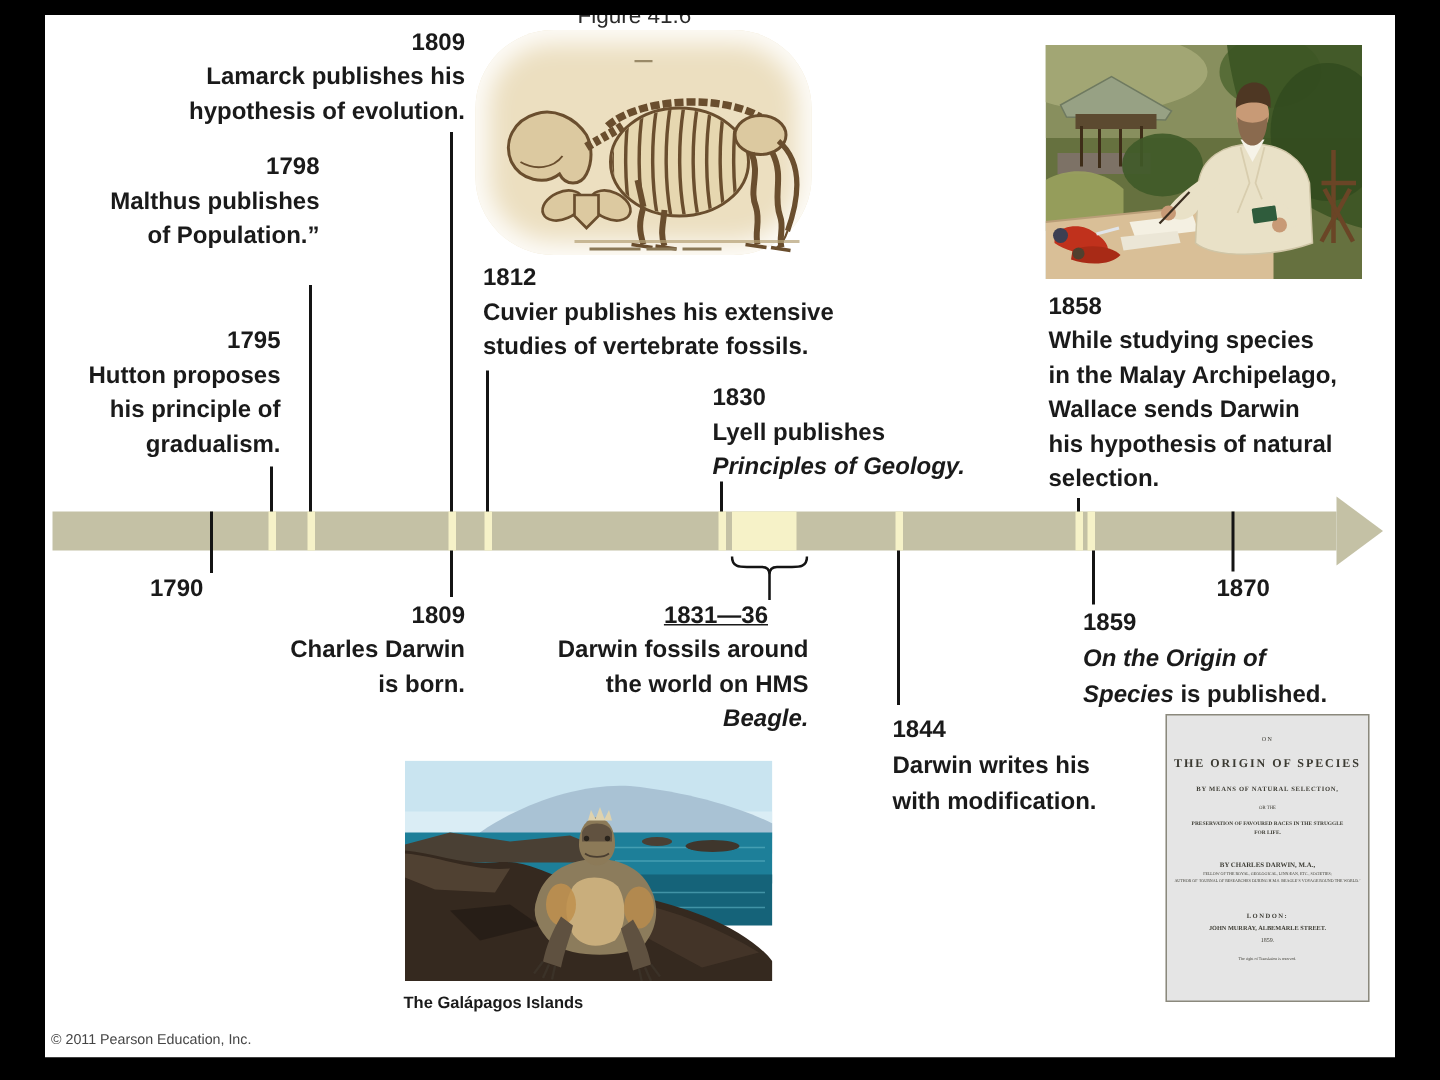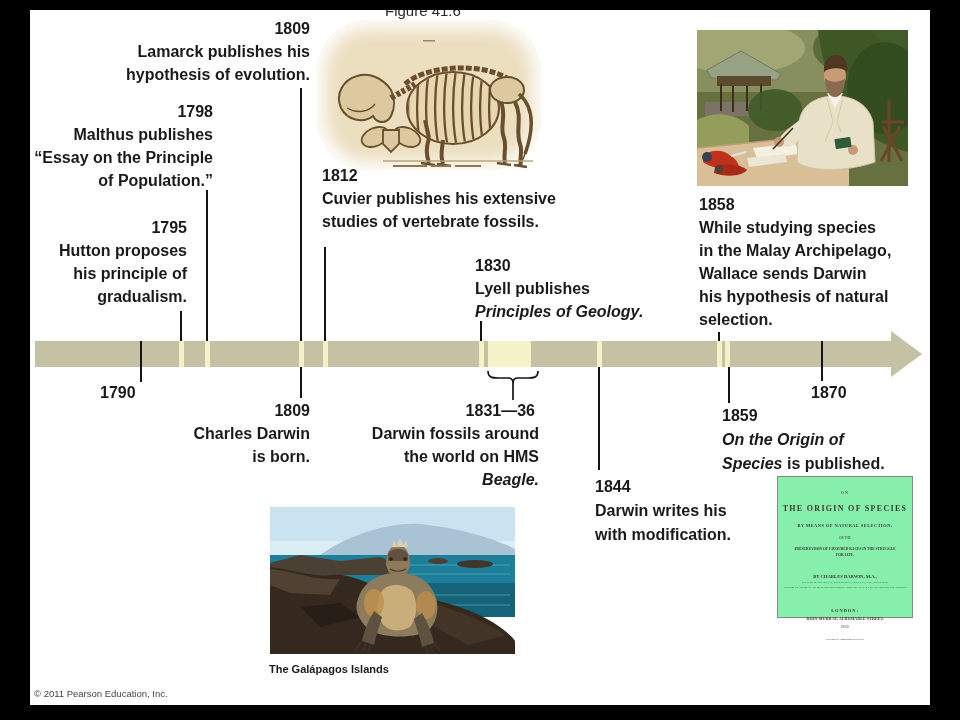--- a/index.html
+++ b/index.html
@@ -24,36 +24,36 @@
   .tick{top:341px;width:5px;height:26px;background:#f6f2c8;}
   .segment{left:488px;top:341px;width:43px;height:26px;background:#f6f2c8;}
   .vline{width:2px;background:#141414;}
 
   
   .ev{color:#1a1a1a;font-weight:bold;font-size:16px;line-height:23px;white-space:nowrap;}
   .ev.right{text-align:right;}
   .ev.lh24{line-height:24px;}
   .it{font-style:italic;}
   .yr-label{color:#1a1a1a;font-weight:bold;font-size:16px;text-align:center;}
-  .ev-beagle .yr{margin-right:4px;}
+  .ev-beagle .yr{margin-right:27px;text-decoration:underline;}
 
   .caption{color:#1a1a1a;font-weight:bold;font-size:11px;}
   .copyright{left:34px;top:688px;font-size:9.5px;color:#454545;}
 
   
   .fossil{left:317px;top:20px;width:224px;height:150px;background:#ecdfc0;
           border-radius:52px;box-shadow:inset 0 0 16px 9px rgba(255,255,255,0.9);}
   .fossil svg{width:100%;height:100%;display:block;}
   .painting{left:697px;top:30px;width:211px;height:156px;overflow:hidden;}
   .painting svg{display:block;}
   .photo{left:270px;top:507px;width:245px;height:147px;overflow:hidden;}
   .photo svg{display:block;}
 
   
-  .book{left:777px;top:476px;width:136px;height:142px;background:#86efac;
+  .book{left:777px;top:476px;width:136px;height:192px;background:#e5e5e5;
         border:1px solid #8b897d;box-sizing:border-box;text-align:center;
         font-family:"Liberation Serif",serif;color:#3b3a32;z-index:2;}
   .bk-on{font-size:4px;letter-spacing:1px;margin-top:13px;}
   .bk-title{font-size:8px;font-weight:bold;letter-spacing:1.3px;margin-top:9px;}
   .bk-means{font-size:4.4px;font-weight:bold;letter-spacing:.5px;margin-top:10px;}
   .bk-orthe{font-size:3.2px;margin-top:8px;}
   .bk-pres{font-size:3.6px;font-weight:bold;margin-top:7px;}
   .bk-pres2{font-size:3.6px;font-weight:bold;margin-top:2px;}
   .bk-author{font-size:4.6px;font-weight:bold;margin-top:17px;}
   .bk-small{font-size:2.7px;margin-top:2px;}
@@ -275,32 +275,31 @@
 
   <div class="abs ev right" style="right:650px;top:17px">
     <div class="yr">1809</div>
     <div>Lamarck publishes his</div>
     <div>hypothesis of evolution.</div>
   </div>
 
   <div class="abs ev right" style="right:747px;top:100px">
     <div class="yr">1798</div>
     <div>Malthus publishes</div>
-    <div>“Essay on the Principle</div>
     <div>of Population.”</div>
   </div>
 
   <div class="abs ev right" style="right:773px;top:216px">
     <div class="yr">1795</div>
     <div>Hutton proposes</div>
     <div>his principle of</div>
     <div>gradualism.</div>
   </div>
 
-  <div class="abs ev" style="left:322px;top:164px">
+  <div class="abs ev" style="left:322px;top:174px">
     <div class="yr">1812</div>
     <div>Cuvier publishes his extensive</div>
     <div>studies of vertebrate fossils.</div>
   </div>
 
   <div class="abs ev" style="left:475px;top:254px">
     <div class="yr">1830</div>
     <div>Lyell publishes</div>
     <div class="it">Principles of Geology.</div>
   </div>

